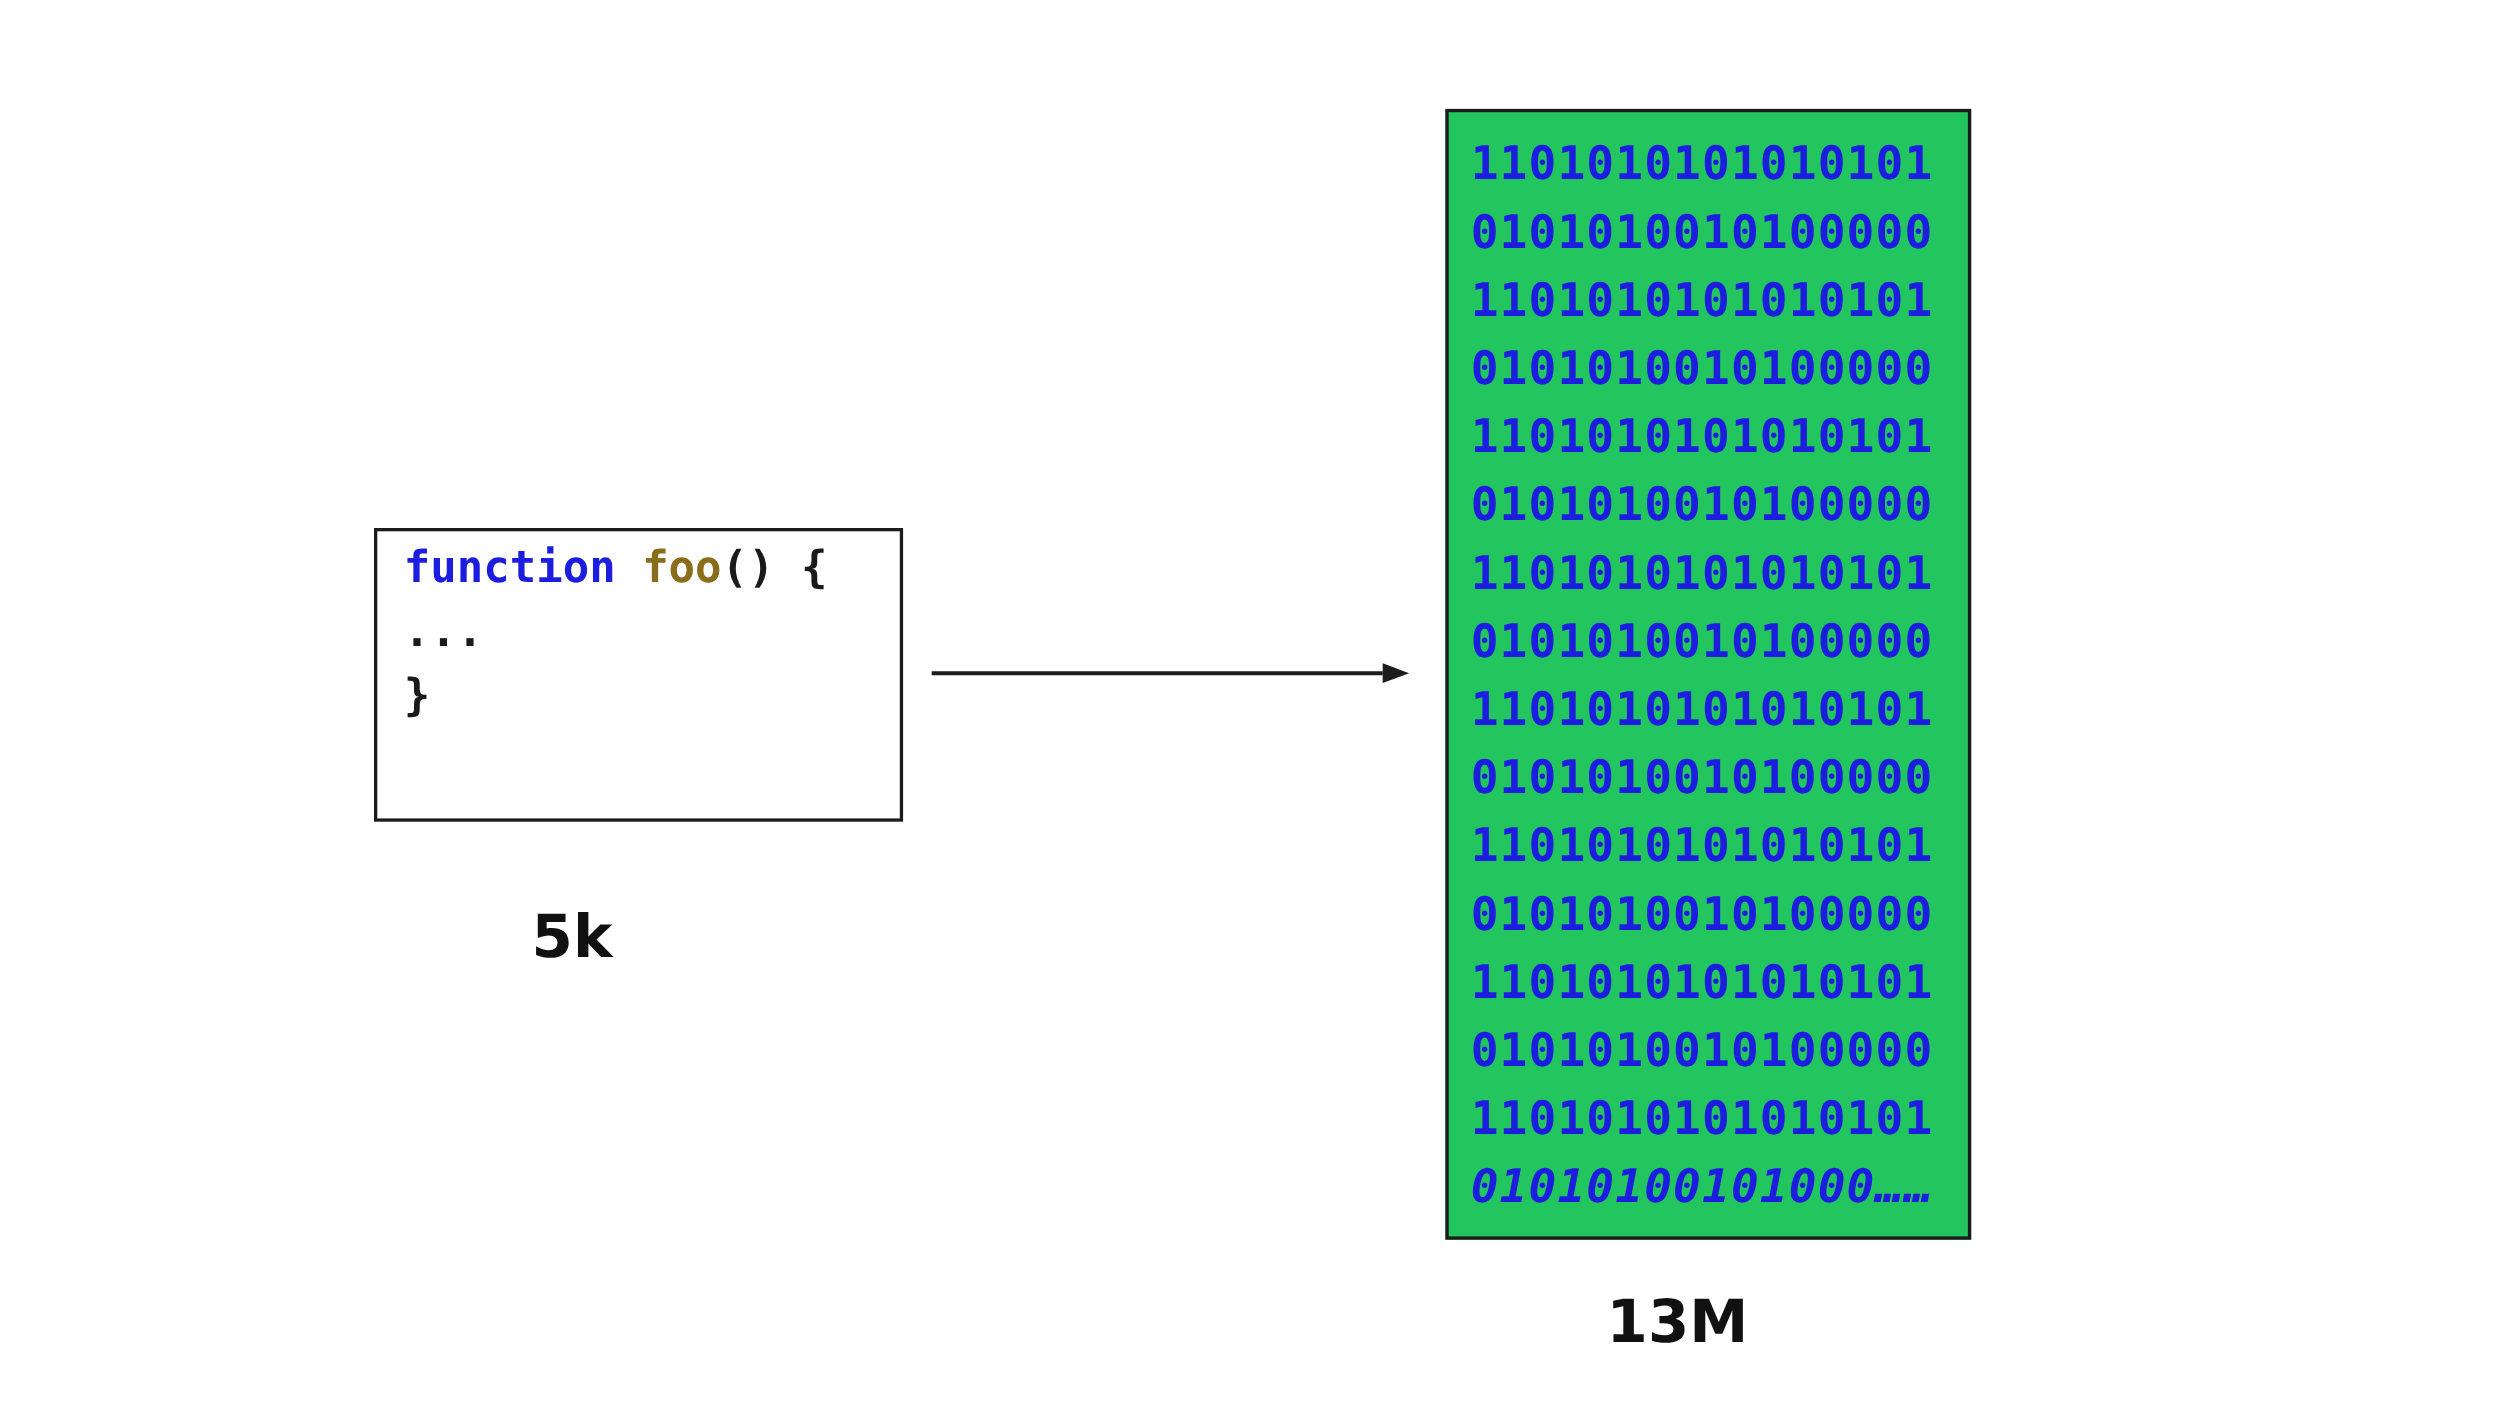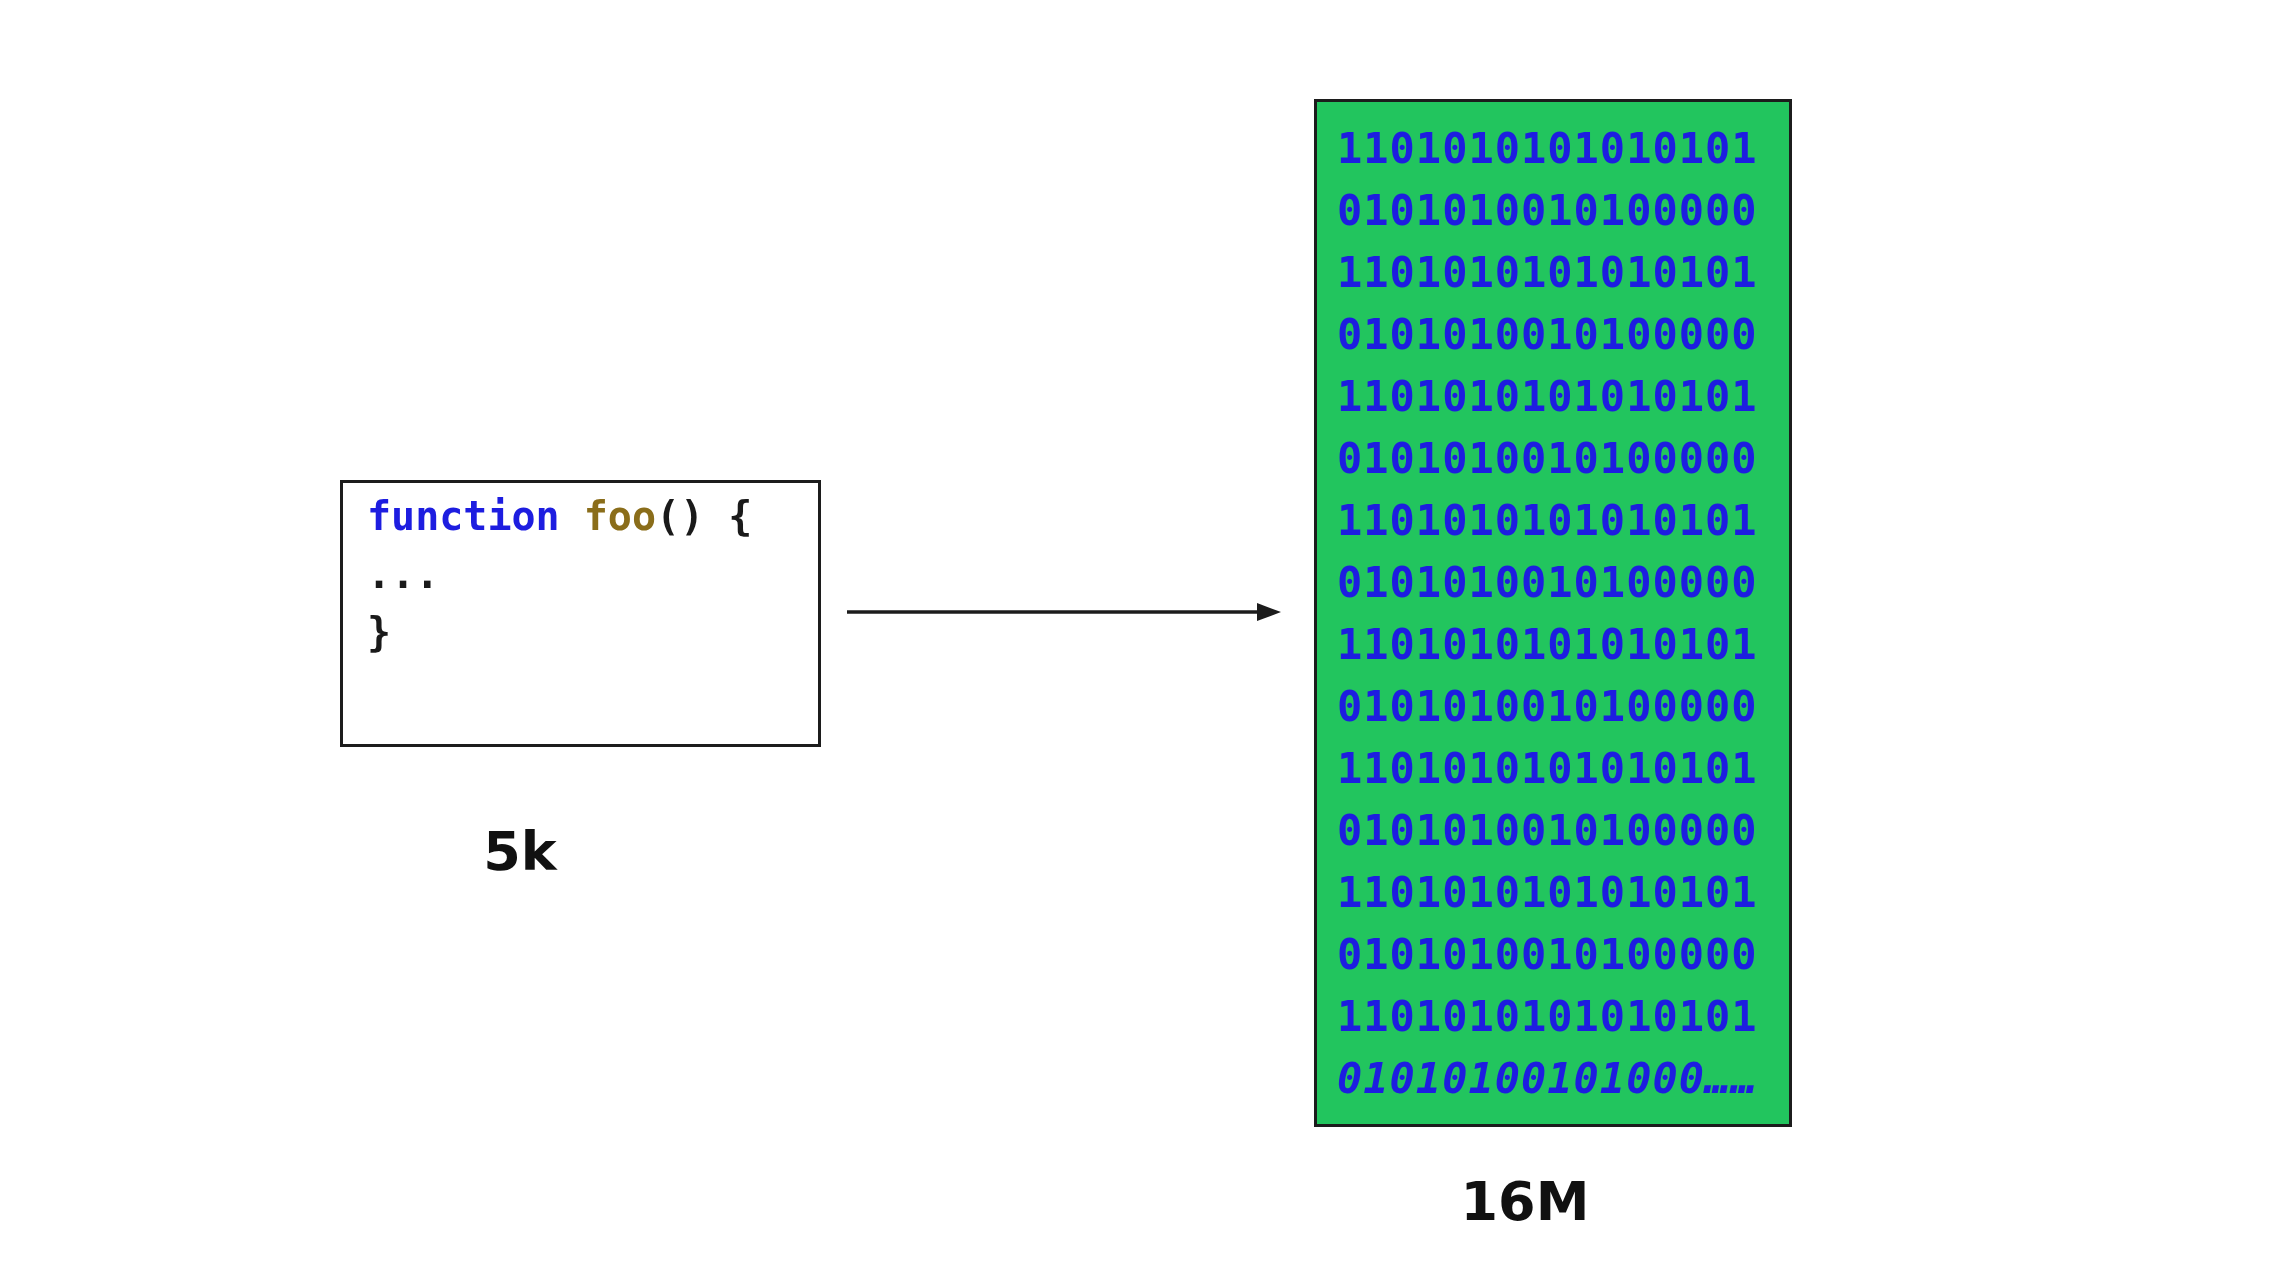--- a/index.html
+++ b/index.html
@@ -115,13 +115,13 @@
       <div class="binary-line" style="color: rgb(29, 29, 224);">0101010010100000</div>
       <div class="binary-line" style="color: rgb(29, 29, 224);">1101010101010101</div>
       <div class="binary-line" style="color: rgb(29, 29, 224);">0101010010100000</div>
       <div class="binary-line" style="color: rgb(29, 29, 224);">1101010101010101</div>
       <div class="binary-line" style="color: rgb(29, 29, 224);">0101010010100000</div>
       <div class="binary-line" style="color: rgb(29, 29, 224);">1101010101010101</div>
       <div class="binary-line" style="color: rgb(29, 29, 224); font-style: italic;">01010100101000……</div>
     </div>
 </div>
 
-<div class="size-label label-binary">16M</div>
+<div class="size-label label-binary">13M</div>
 
 </body></html>

